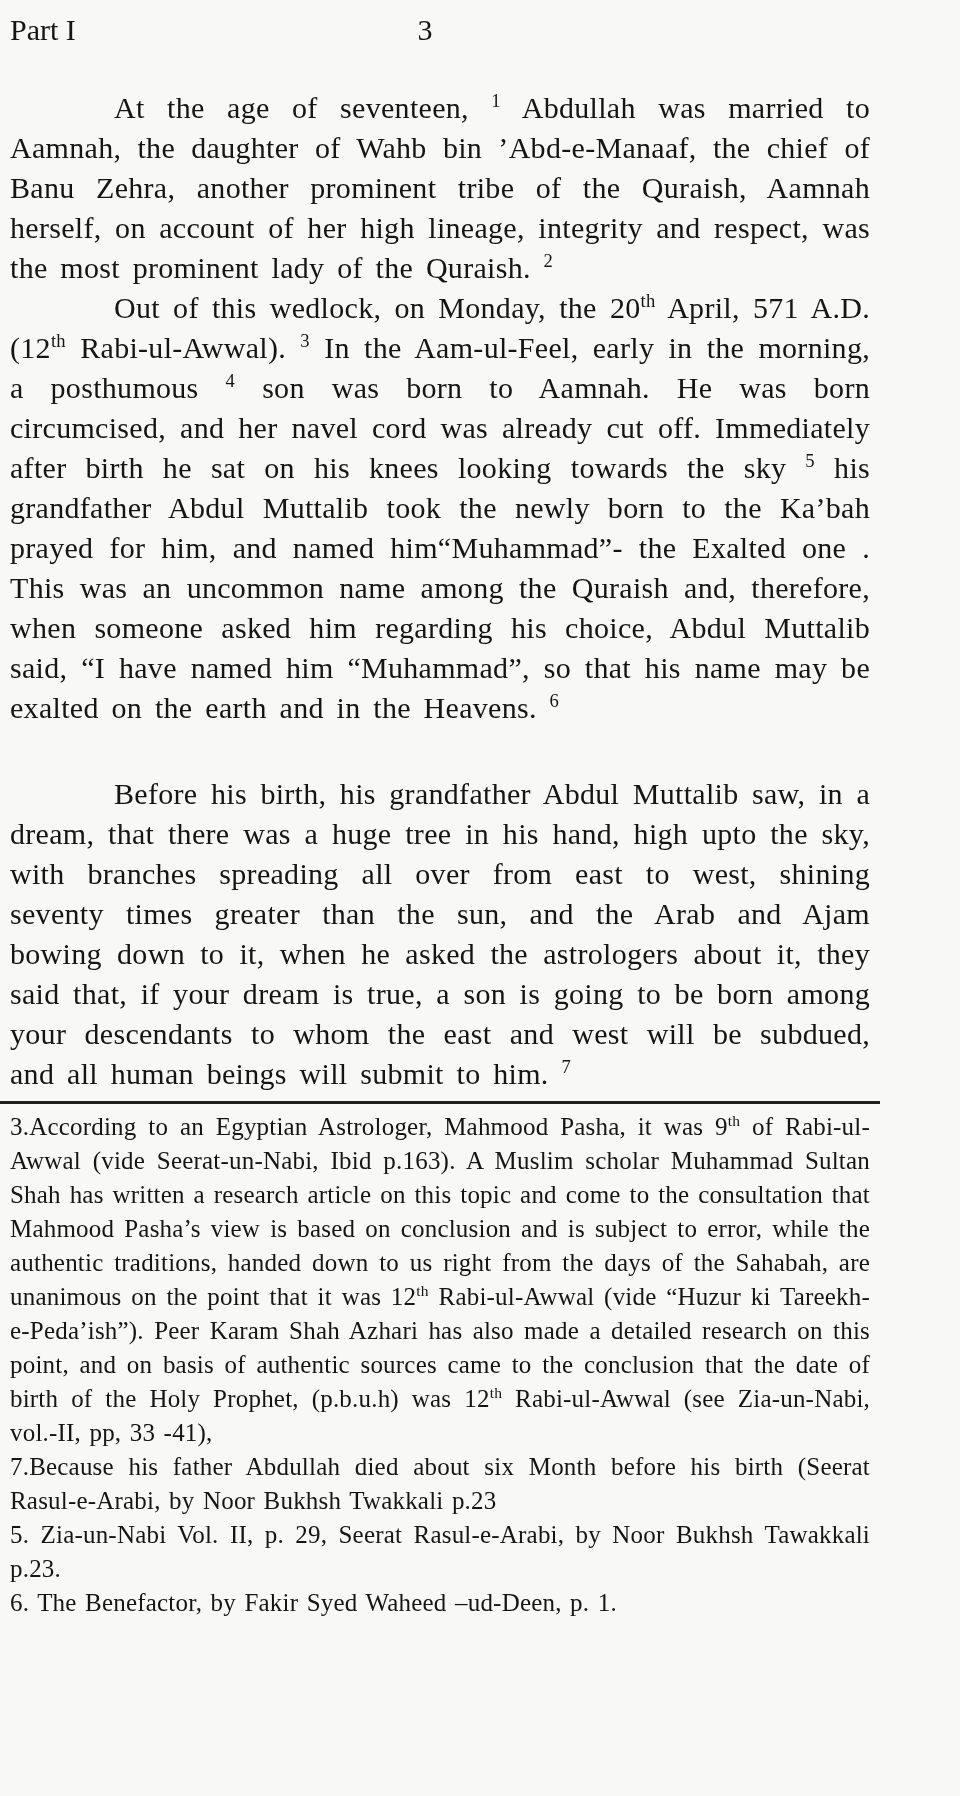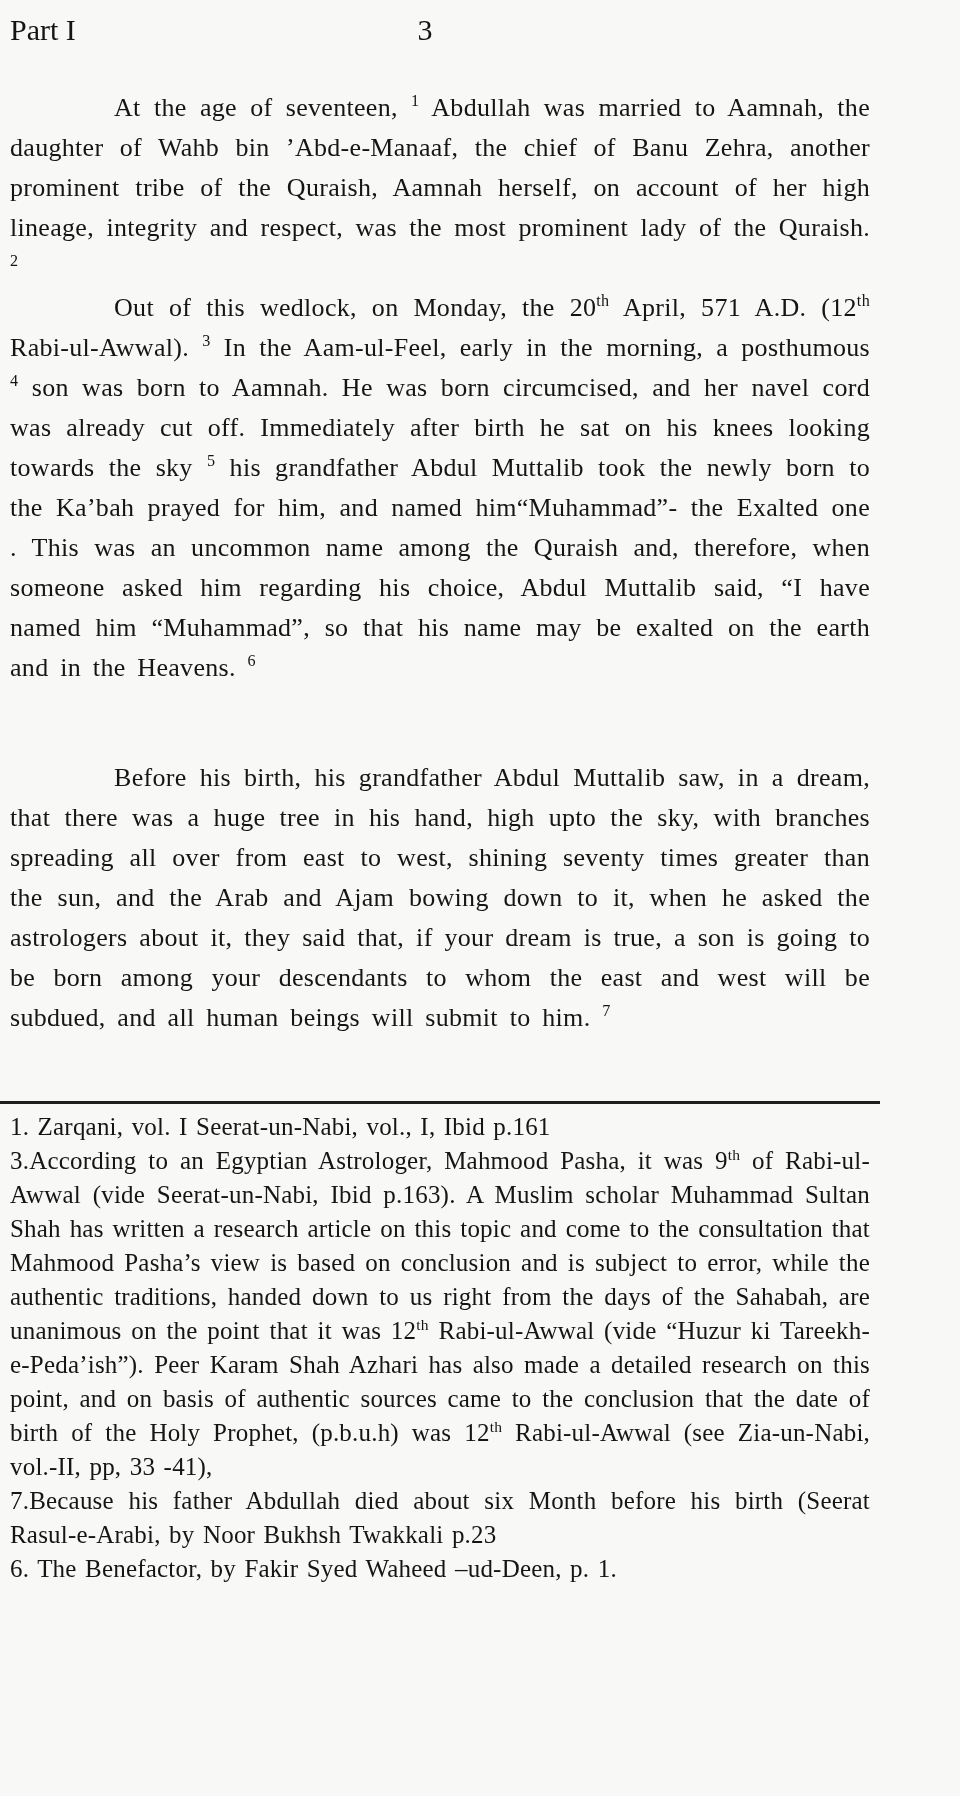--- a/index.html
+++ b/index.html
@@ -22,31 +22,31 @@
     line-height: 36px;
   }
   .header .left  { text-align: left; }
   .header .mid   { text-align: center; }
   .header .right { text-align: right; padding-right: 30px; }
 
   .content {
     box-sizing: border-box;
     padding: 40px 10px 0 10px;
     min-height: 1053px;
-    font-size: 26px;
+    font-size: 30px;
     line-height: 40px;
     text-align: justify;
     word-spacing: 5px;
     letter-spacing: 0.3px;
   }
   .content p.para {
     margin: 0;
     text-indent: 104px;
   }
-  .content p.para.space-before { margin-top: 70px; }
+  .content p.para.space-before { margin-top: 46px; }
 
   sup {
     font-size: 0.62em;
     line-height: 0;
     vertical-align: super;
   }
 
   .footnote-rule {
     border: none;
     border-top: 3px solid #1f1f1f;
@@ -77,19 +77,19 @@
 
   <div class="content">
       <p class="para"><span>At the age of seventeen, </span><sup>1</sup><span> Abdullah was married to Aamnah, the daughter of Wahb bin ’Abd-e-Manaaf, the chief of Banu Zehra, another prominent tribe of the Quraish, Aamnah herself, on account of her high lineage, integrity and respect, was the most prominent lady of the Quraish. </span><sup>2</sup></p>
       <p class="para"><span>Out of this wedlock, on Monday, the 20</span><sup>th</sup><span> April, 571 A.D. (12</span><sup>th</sup><span> Rabi-ul-Awwal). </span><sup>3</sup><span> In the Aam-ul-Feel, early in the morning, a posthumous </span><sup>4</sup><span> son was born to Aamnah. He was born circumcised, and her navel cord was already cut off. Immediately after birth he sat on his knees looking towards the sky </span><sup>5</sup><span> his grandfather Abdul Muttalib took the newly born to the Ka’bah prayed for him, and named him“Muhammad”- the Exalted one . This was an uncommon name among the Quraish and, therefore, when someone asked him regarding his choice, Abdul Muttalib said, “I have named him “Muhammad”, so that his name may be exalted on the earth and in the Heavens. </span><sup>6</sup></p>
       <p class="para space-before"><span>Before his birth, his grandfather Abdul Muttalib saw, in a dream, that there was a huge tree in his hand, high upto the sky, with branches spreading all over from east to west, shining seventy times greater than the sun, and the Arab and Ajam bowing down to it, when he asked the astrologers about it, they said that, if your dream is true, a son is going to be born among your descendants to whom the east and west will be subdued, and all human beings will submit to him. </span><sup>7</sup></p>
     </div>
 
   <hr class="footnote-rule">
 
   <div class="footnotes">
-      <p class="footnote"><span>1. Zarqani, vol. I Seerat-un-Nabi, vol., I, Ibid p.161</span></p>
       <p class="footnote"><span>3.According to an Egyptian Astrologer,  Mahmood Pasha, it was 9</span><sup>th</sup><span> of Rabi-ul-Awwal (vide Seerat-un-Nabi, Ibid p.163). A Muslim scholar Muhammad Sultan Shah has written a research article on this topic and come to the consultation that Mahmood Pasha’s view is based on conclusion and is subject to error, while the authentic traditions, handed down to us right from the days of the Sahabah, are unanimous on the point that it was 12</span><sup>th</sup><span> Rabi-ul-Awwal (vide “Huzur ki Tareekh-e-Peda’ish”). Peer Karam Shah Azhari has also made a detailed research on this point, and on basis of authentic sources came to the conclusion that the date of birth of the Holy Prophet, (p.b.u.h) was 12</span><sup>th</sup><span> Rabi-ul-Awwal (see Zia-un-Nabi, vol.-II, pp, 33 -41),</span></p>
       <p class="footnote"><span>7.Because his father Abdullah died about six Month before his birth (Seerat Rasul-e-Arabi, by Noor Bukhsh Twakkali p.23</span></p>
+      <p class="footnote"><span>5. Zia-un-Nabi Vol. II, p. 29, Seerat Rasul-e-Arabi, by Noor Bukhsh Tawakkali p.23.</span></p>
       <p class="footnote"><span>6. The Benefactor, by Fakir Syed Waheed –ud-Deen, p. 1.</span></p>
     </div>
 
 </div>
 
 </body></html>

